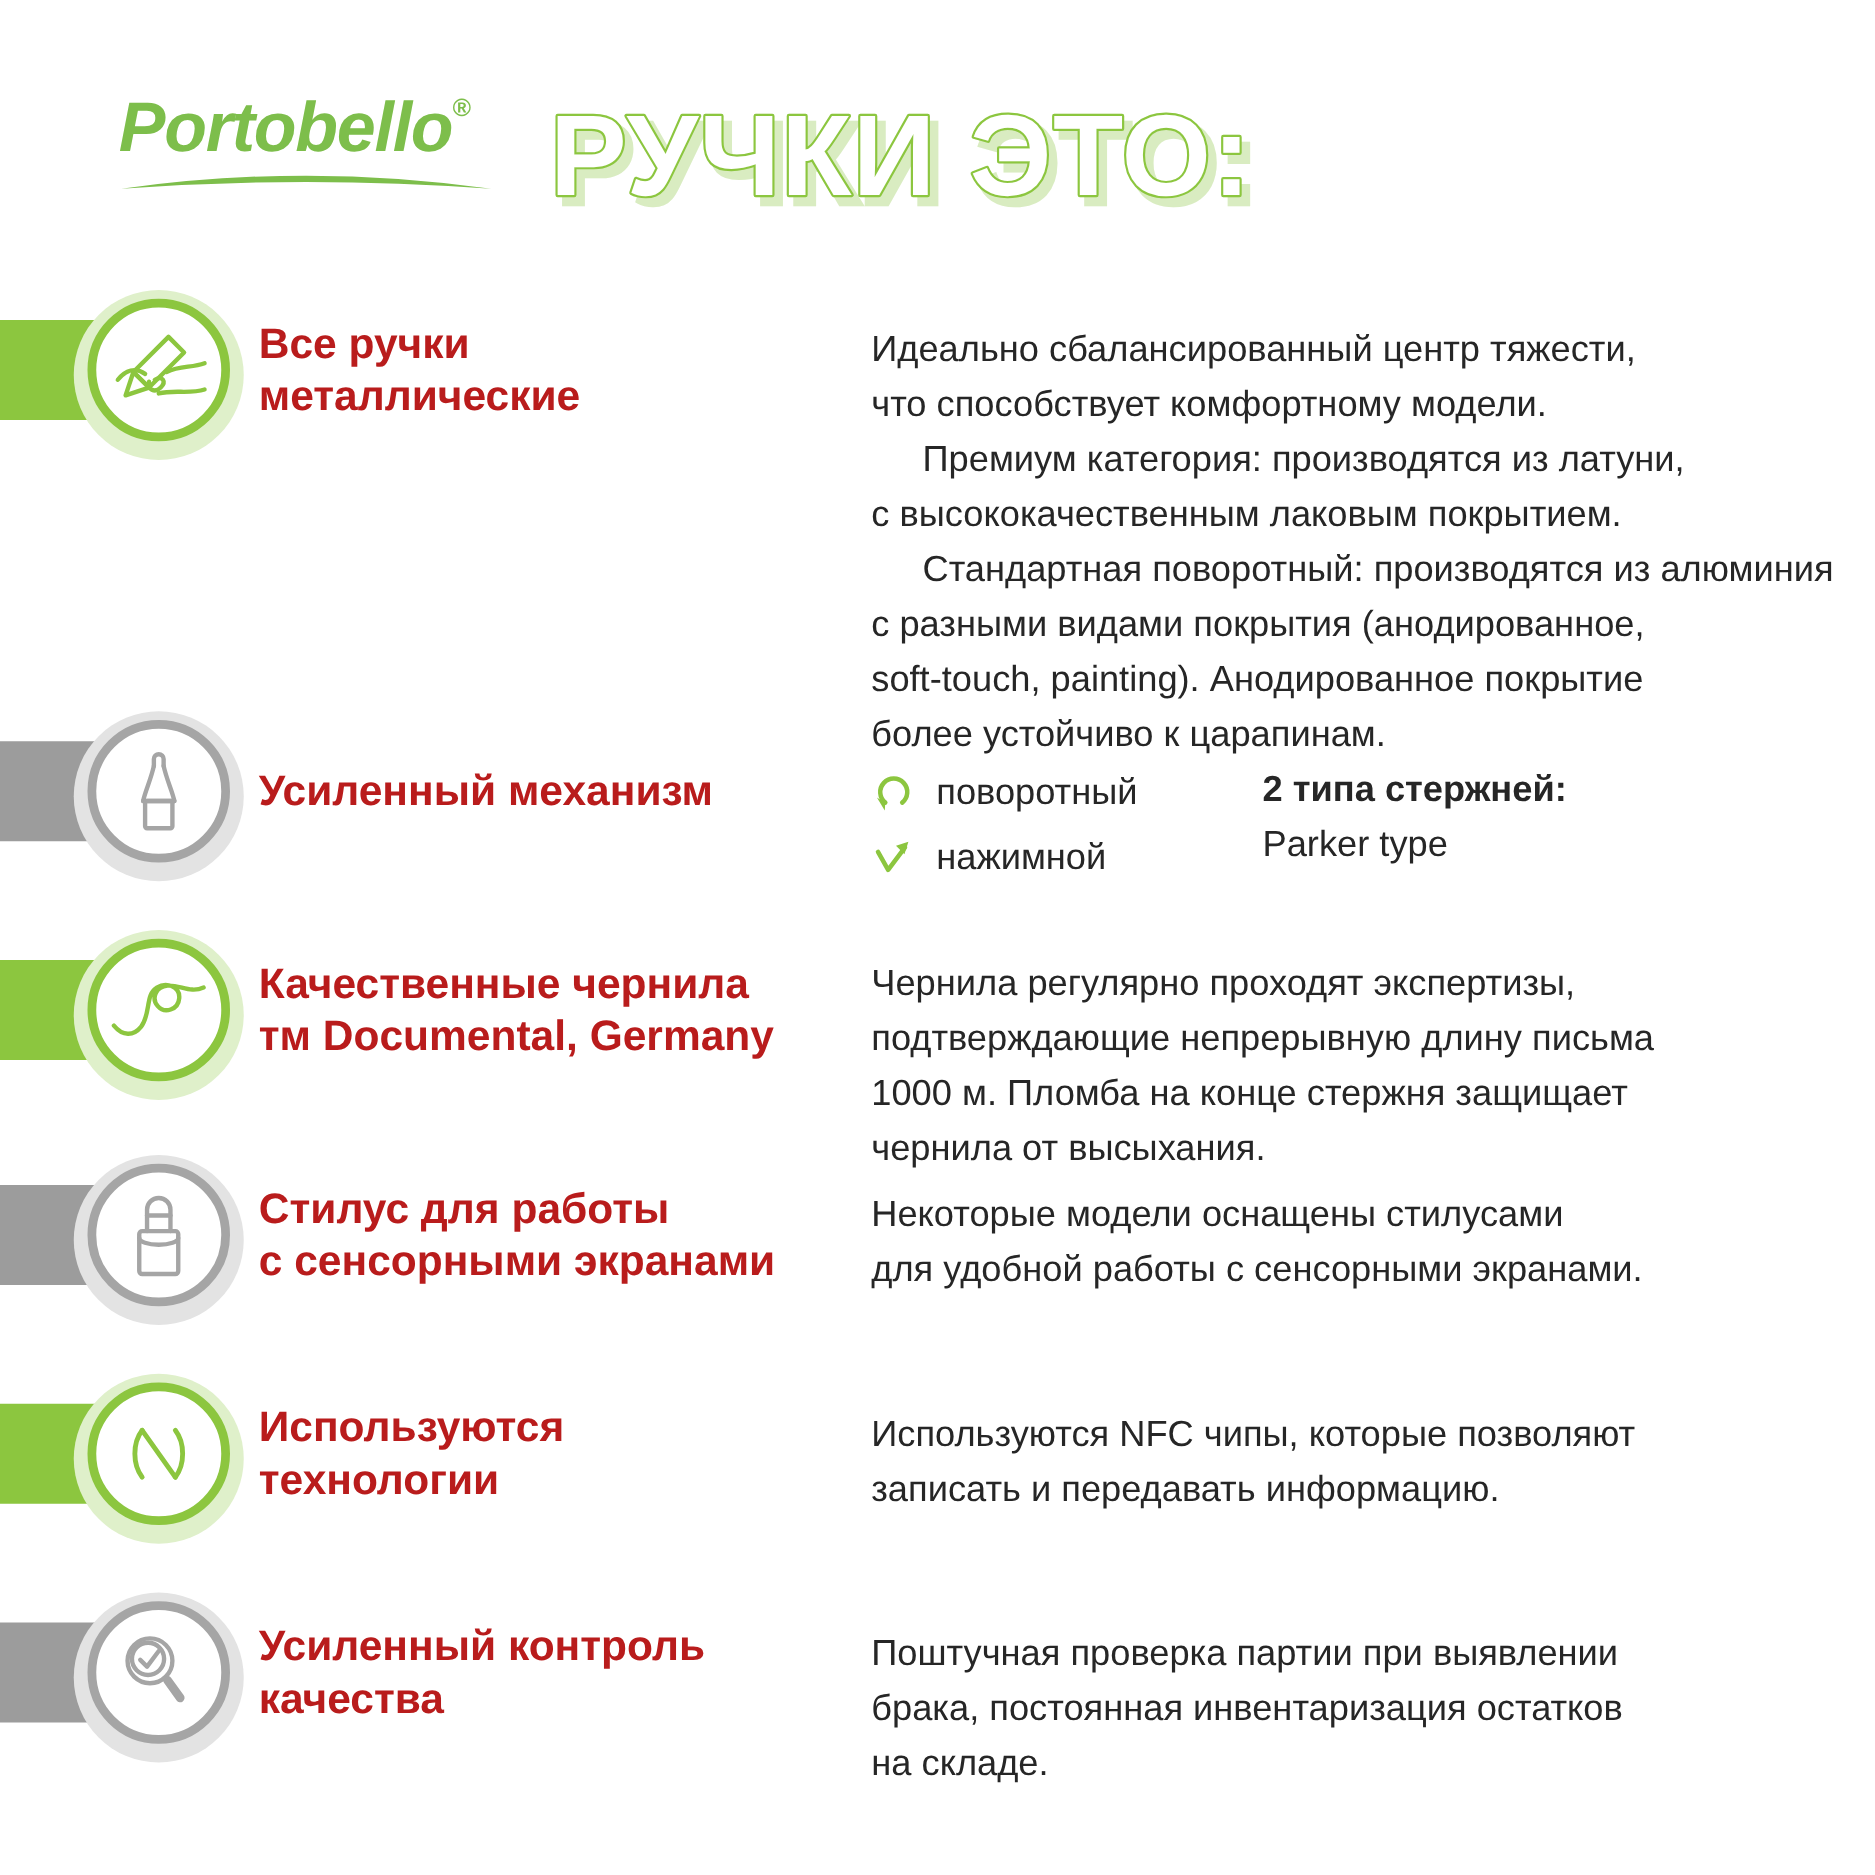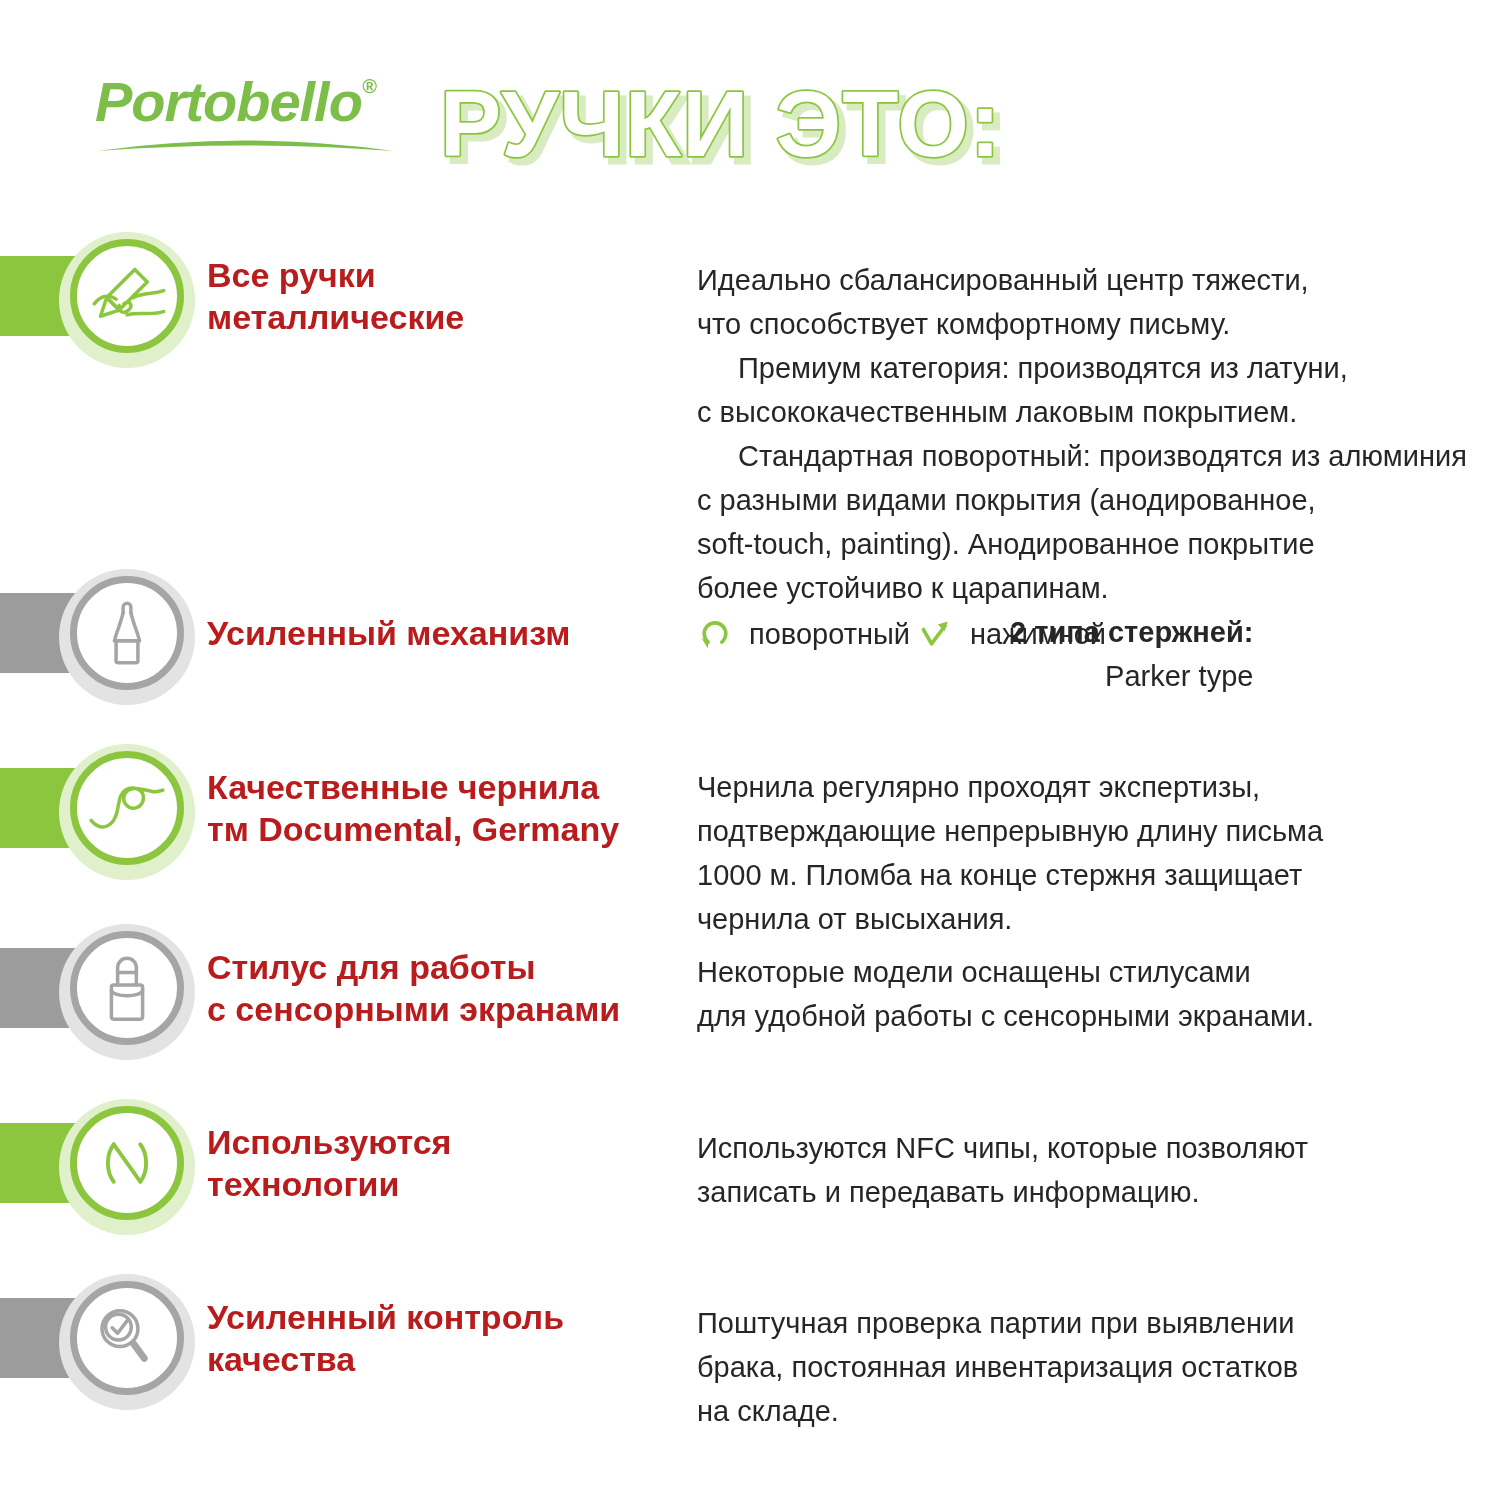--- a/index.html
+++ b/index.html
@@ -35,23 +35,23 @@
   .icon{stroke-linecap:round;stroke-linejoin:round;fill:none;}
   .icon.green{stroke:#8CC63F;}
   .icon.gray{stroke:#A5A5A5;}
 
   .heading{position:absolute;left:207px;margin:0;font-size:34px;font-weight:700;color:#b91c1c;
            line-height:42px;white-space:pre-line;}
   .desc{position:absolute;left:697px;width:820px;font-size:29px;line-height:44px;
         white-space:pre-line;color:#262626;}
   .desc .b{font-weight:400;margin-left:41px;}
 
-  .mech{position:absolute;left:697px;display:flex;flex-direction:row;gap:8px;}
+  .mech{position:absolute;left:697px;display:flex;flex-direction:column;gap:8px;}
   .mech-item{display:flex;align-items:center;gap:16px;height:44px;font-size:29px;}
-  .refills{position:absolute;left:1010px;font-size:29px;line-height:44px;text-align:right;}
+  .refills{position:absolute;left:1010px;font-size:29px;line-height:44px;}
   .refill-title{font-weight:700;}
 </style>
 </head>
 <body>
 
 <div id="canvas">
 
   <div class="logo">
     <span class="logo-text">Portobello</span><span class="logo-reg">®</span>
     <svg class="logo-swoosh" width="300" height="18" viewBox="0 0 300 18">
@@ -72,21 +72,21 @@
       <path d="M24,52 L40,68 L16,76 Z"></path>
       <path d="M8,60 C16,50 26,47 36,54"></path>
       <path d="M46,60 C54,55 58,62 52,68 C46,74 38,70 40,62"></path>
       <path d="M58,52 C72,45 84,48 97,43"></path>
       <path d="M50,74 C66,70 82,75 97,70"></path>
     </svg>
   </div>
   <h3 class="heading" style="top:254px">Все ручки
 металлические</h3>
   <div class="desc" style="top:258px"><span>Идеально сбалансированный центр тяжести,
-что способствует комфортному письму.
+что способствует комфортному модели.
 </span><span class="b">Премиум категория:</span><span> производятся из латуни,
 с высококачественным лаковым покрытием.
 </span><span class="b">Стандартная поворотный:</span><span> производятся из алюминия
 с разными видами покрытия (анодированное,
 soft-touch, painting). Анодированное покрытие
 более устойчиво к царапинам.</span></div>
 
   <div class="bar gray" style="top:593px"></div>
   <div class="halo gray" style="top:569px"></div>
   <div class="badge gray" style="top:576px">

